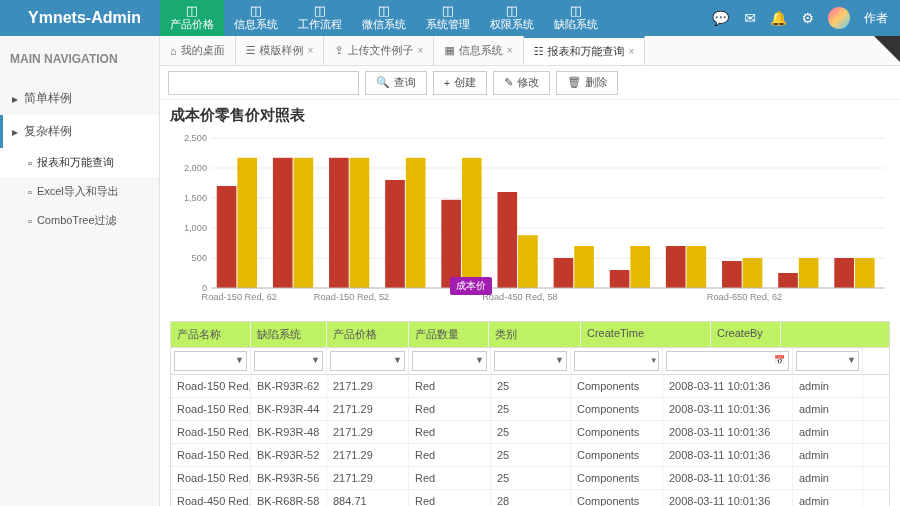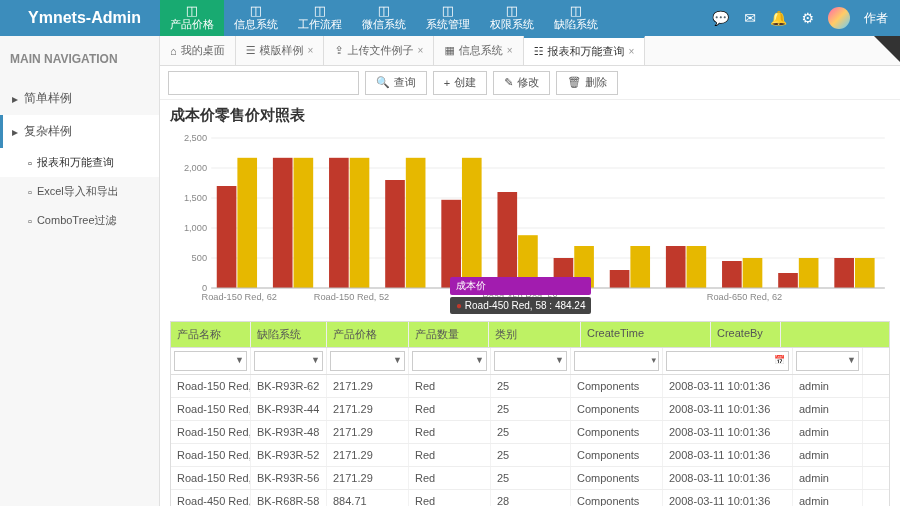--- a/index.html
+++ b/index.html
@@ -193,21 +193,20 @@
             <rect x="645.8750000000001" y="125" width="19.104166666666668" height="30" fill="#c0392b"></rect>
             <rect x="665.9343750000002" y="125" width="19.104166666666668" height="30" fill="#e6b800"></rect>
             <line x1="40" y1="155" x2="695" y2="155" stroke="#bbb"></line>
             <text x="67.29166666666667" y="167" text-anchor="middle" font-size="9" fill="#888">Road-150 Red, 62</text>
             <text x="176.45833333333334" y="167" text-anchor="middle" font-size="9" fill="#888">Road-150 Red, 52</text>
             <text x="340.20833333333337" y="167" text-anchor="middle" font-size="9" fill="#888">Road-450 Red, 58</text>
             <text x="558.5416666666666" y="167" text-anchor="middle" font-size="9" fill="#888">Road-650 Red, 62</text>
           </svg>
         <div class="tooltip">
           <div class="lab">成本价</div>
-          <div class="val"><span style="color:#c0392b">●</span> <span>Road-450 Red, 58 : 484.24</span></div>
         </div>
       </div>
 
       <div class="grid">
         <div class="ghdr" id="ghdr">
             <div class="c0">产品名称</div>
             <div class="c1">缺陷系统</div>
             <div class="c2">产品价格</div>
             <div class="c4">产品数量</div>
             <div class="c5">类别</div>

